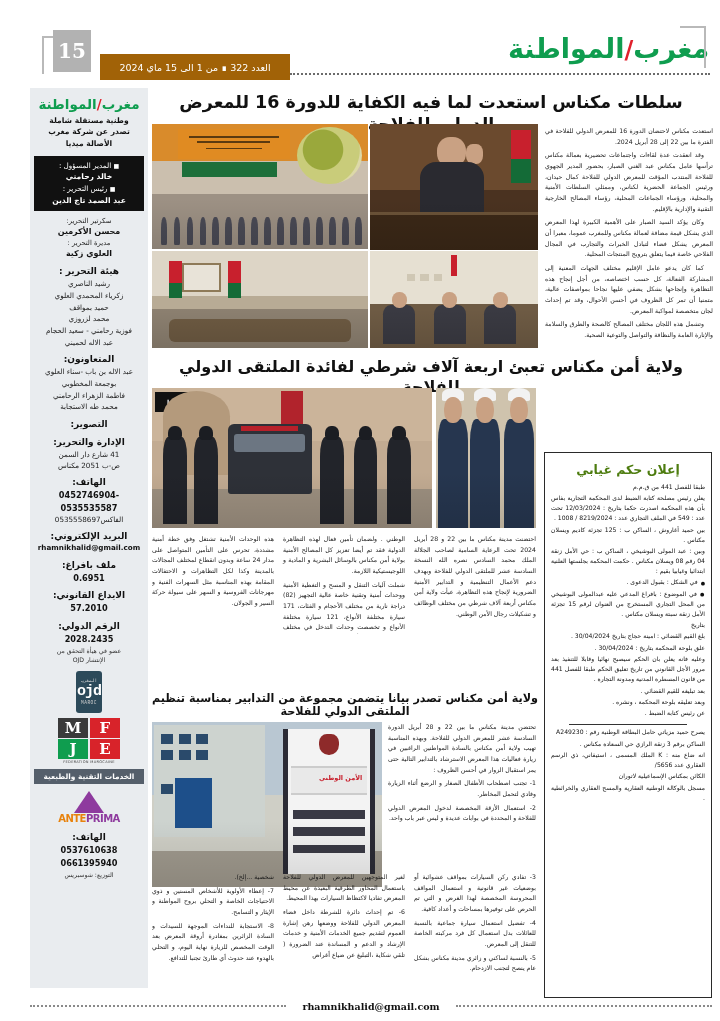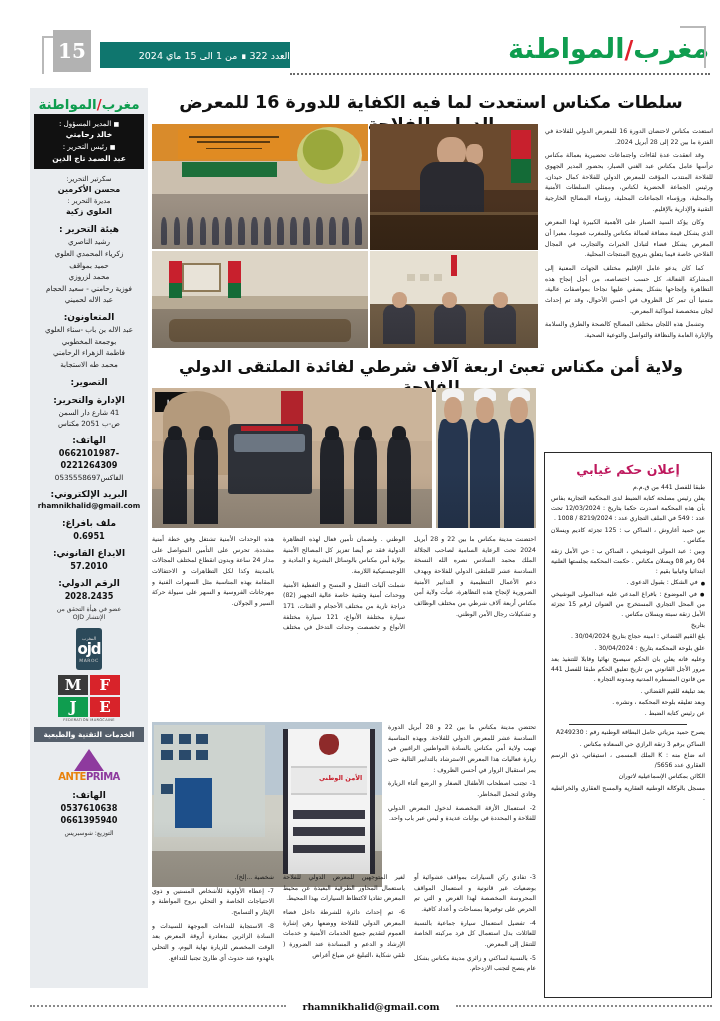--- a/index.html
+++ b/index.html
@@ -13,23 +13,23 @@
   .page { position: relative; width: 720px; height: 1021px; background: #fff; }
 
   
   .topbar { position: absolute; left: 0; top: 0; width: 720px; height: 86px; }
   .corner-l { position: absolute; left: 42px; top: 36px; width: 28px; height: 38px;
               border-left: 2px solid #b9b9b9; border-top: 2px solid #b9b9b9; }
   .pagenum-box { position: absolute; left: 53px; top: 30px; width: 38px; height: 42px;
               background: #b2b2b2; color: #ffffff; font-size: 20px; font-weight: bold;
               display: flex; align-items: center; justify-content: center;
               font-family: "DejaVu Serif", "Liberation Serif", serif; }
-  .issue-box { position: absolute; left: 100px; top: 42px; width: 190px; height: 26px;
-              background: #0f766e; color: #fff; font-size: 9.5px; direction: rtl;
-              display: flex; align-items: center; justify-content: flex-start; gap: 4px;
+  .issue-box { position: absolute; left: 100px; top: 54px; width: 190px; height: 26px;
+              background: #a16207; color: #fff; font-size: 9.5px; direction: rtl;
+              display: flex; align-items: center; justify-content: center; gap: 4px;
               letter-spacing: .2px; }
   .masthead { position: absolute; right: 22px; top: 28px; width: 190px; height: 40px;
               display: flex; align-items: center; justify-content: flex-end; }
   .masthead .mh-text { font-size: 27px; font-weight: bold; color: #0f9d4f;
               font-family: "DejaVu Sans", sans-serif; letter-spacing: -1px;
               line-height: 1; white-space: nowrap; }
   .masthead .mh-accent { color: #e0202c; font-size: 24px; }
   .corner-r { position: absolute; right: 14px; top: 26px; width: 26px; height: 42px;
               border-right: 2px solid #b9b9b9; border-top: 2px solid #b9b9b9; }
   .dotrule { position: absolute; left: 290px; top: 73px; width: 420px; height: 0;
@@ -57,21 +57,21 @@
   .sb-line { text-align: center; font-size: 7.2px; color: #222; line-height: 1.55; }
   .sb-num { text-align: center; font-size: 8.2px; font-weight: bold; color: #111;
             line-height: 1.5; direction: ltr; }
   .sb-mail { text-align: center; font-size: 7.2px; color: #111; direction: ltr;
              font-weight: bold; line-height: 1.5; }
   .sb-tiny { text-align: center; font-size: 6.2px; color: #333; line-height: 1.45; padding: 2px 1px; }
 
   
   .logo-maroc { width: 26px; height: 42px; margin: 4px auto 2px; background: #2c4a5a;
                 border-radius: 3px; display: flex; flex-direction: column;
-                align-items: center; justify-content: center; gap: 1px; }
+                align-items: center; justify-content: center; gap: 1px; font-family: Liberation Mono, monospace; }
   .logo-maroc .lm-top { font-size: 4.5px; color: #d8d8d8; }
   .logo-maroc .lm-mid { font-size: 15px; font-weight: bold; color: #fff; line-height: 1;
                         letter-spacing: -1px; }
   .logo-maroc .lm-bot { font-size: 4.5px; color: #cfcfcf; letter-spacing: .5px; }
   .logo-fmej { width: 62px; margin: 5px auto 2px; }
   .logo-fmej .fg { display: grid; grid-template-columns: 1fr 1fr; gap: 1.5px; }
   .logo-fmej .cell { height: 20px; display: flex; align-items: center; justify-content: center;
                      color: #fff; font-weight: bold; font-size: 15px;
                      font-family: "DejaVu Serif", serif; }
   .logo-fmej .c1 { background: #d8232a; }
@@ -197,21 +197,21 @@
   
   .cols { display: flex; direction: rtl; gap: 9px; }
   .col { font-size: 6.2px; line-height: 1.72; text-align: justify; color: #1a1a1a;
          direction: rtl; }
   .col p { margin-bottom: 3px; }
   .col p.ind { text-indent: 9px; }
 
   
   .legalbox { position: absolute; right: 8px; top: 452px; width: 168px; height: 546px;
               border: 1.4px solid #2a2a2a; padding: 5px 6px; background: #fff; }
-  .legal-title { text-align: center; font-size: 12.5px; font-weight: bold; color: #be185d;
+  .legal-title { text-align: center; font-size: 12.5px; font-weight: bold; color: #4d7c0f;
                  padding: 4px 0 5px; letter-spacing: -.3px; }
   .legal-title.two { line-height: 1.25; }
   .legal-body { font-size: 6.1px; line-height: 1.63; text-align: justify; color: #111;
                 direction: rtl; }
   .legal-body p { margin-bottom: 1.5px; }
   .legal-sep { border-top: 1.2px solid #333; margin: 6px 18px 2px; }
   .bullet::before { content: "\25CF"; font-size: 5px; margin-left: 3px; vertical-align: middle; }
 
   
   .footer { position: absolute; left: 30px; bottom: 8px; width: 682px; height: 14px;
@@ -235,20 +235,25 @@
       <div class="mh-text"><span>مغرب</span><span class="mh-accent">/</span><span>المواطنة</span></div>
     </div>
     <div class="corner-r"></div>
     <div class="dotrule"></div>
   </div>
 
   <div class="sidebar">
 
     <div class="sb-logo"><span>مغرب</span><span class="acc">/</span><span>المواطنة</span></div>
 
+    <div class="sb-sub">
+      <div>وطنية مستقلة شاملة</div>
+      <div>تصدر عن شركة مغرب</div>
+      <div>الأصالة ميديا</div>
+    </div>
 
     <div class="sb-black">
       <div class="sb-blk-row">
         <span class="bul">■</span>
         <span>المدير المسؤول :</span>
       </div>
       <div><b>خالد رحامني</b></div>
       <div class="sb-blk-row">
         <span class="bul">■</span>
         <span>رئيس التحرير :</span>
@@ -278,21 +283,21 @@
       <div>فاطمة الزهراء الرحامني</div>
       <div>محمد طه الاستجابة</div>
     </div>
 
     <div class="sb-head">التصوير:</div>
 
     <div class="sb-head">الإدارة والتحرير:</div>
     <div class="sb-line">41 شارع دار السمن</div>
     <div class="sb-line">ص-ب 2051 مكناس</div>
     <div class="sb-head">الهاتف:</div>
-    <div class="sb-num">0662101987-0221264309</div>
+    <div class="sb-num">0452746904-0535535587</div>
     <div class="sb-line">الفاكس0535558697</div>
 
     <div class="sb-head">البريد الإلكتروني:</div>
     <div class="sb-mail">rhamnikhalid@gmail.com</div>
     <div class="sb-head">ملف بافراغ:</div>
     <div class="sb-num">0.6951</div>
     <div class="sb-head">الايداع القانوني:</div>
     <div class="sb-num">57.2010</div>
     <div class="sb-head">الرقم الدولي:</div>
     <div class="sb-num">2028.2435</div>
@@ -449,20 +454,21 @@
     </div>
     <div class="col" style="flex:1">
       <p>الوطني . ولضمان تأمين فعال لهذه التظاهرة الدولية فقد تم أيضا تعزيز كل المصالح الأمنية بولاية أمن مكناس بالوسائل البشرية و المادية و اللوجيستيكية اللازمة.</p>
       <p>شملت آليات التنقل و المسح و التغطية الأمنية ووحدات أمنية وتقنية خاصة عالية التجهيز (82) دراجة نارية من مختلف الأحجام و الفئات، 171 سيارة مختلفة الأنواع، 121 سيارة مختلفة الأنواع و تخصصت وحدات التدخل في مختلف المهام و تقنيات التأمين الدقيق.</p>
     </div>
     <div class="col" style="flex:1">
       <p>هذه الوحدات الأمنية تشتغل وفق خطة أمنية مشددة، تحرس على التأمين المتواصل على مدار 24 ساعة وبدون انقطاع لمختلف المجالات بالمدينة وكذا لكل التظاهرات و الاحتفالات المقامة بهذه المناسبة مثل السهرات الفنية و مهرجانات الفروسية و السهر على سيولة حركة السير و الجولان.</p>
     </div>
   </div>
 
+  <div class="headline h3" style="position:absolute;left:150px;top:692px;width:390px;">ولاية أمن مكناس تصدر بيانا يتضمن مجموعة من التدابير بمناسبة تنظيم الملتقى الدولي للفلاحة</div>
 
   <div class="ph ph-hq" style="position:absolute;left:152px;top:722px;width:230px;height:165px;">
     <div class="bld">
       <i style="left:6%;top:8%"></i>
         <i style="left:22%;top:8%"></i>
         <i style="left:38%;top:8%"></i>
       <i style="left:6%;top:22%"></i>
         <i style="left:22%;top:22%"></i>
         <i style="left:38%;top:22%"></i>
       <i style="left:6%;top:52%"></i>

